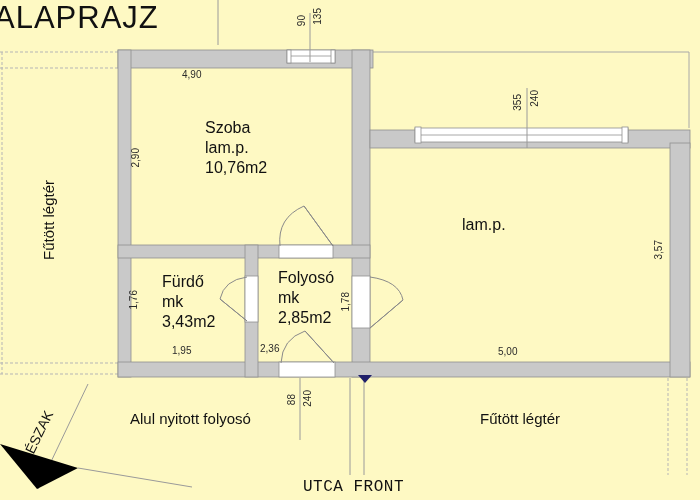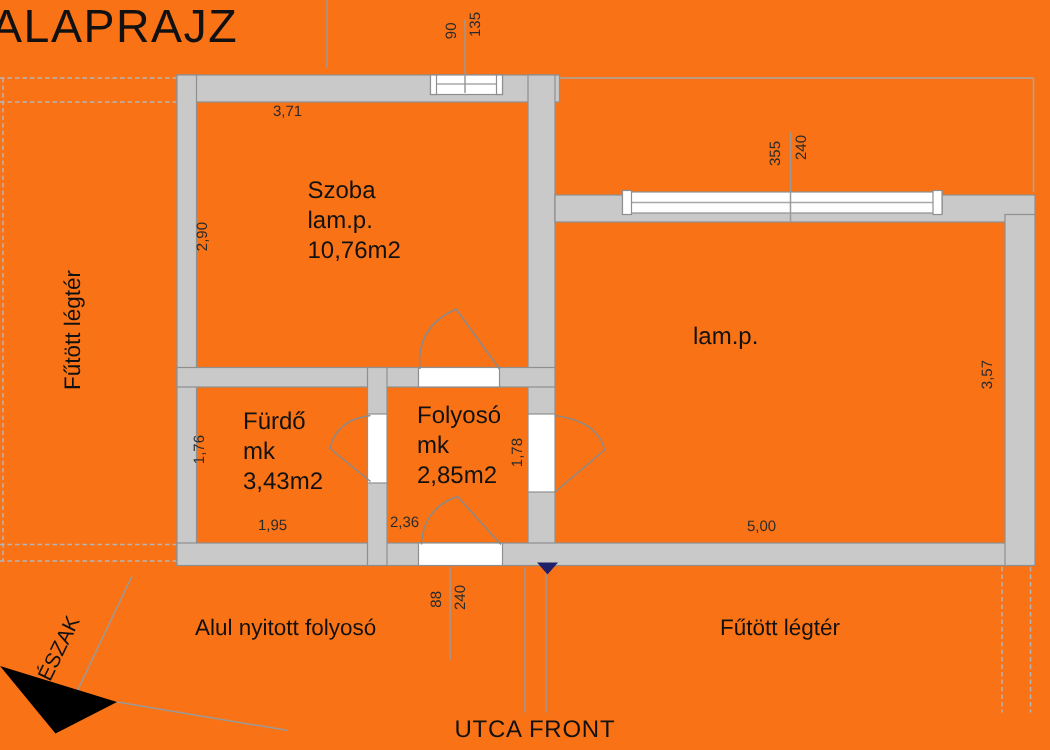--- a/index.html
+++ b/index.html
@@ -1,18 +1,18 @@
 <!DOCTYPE html>
 <html><head>
 <meta charset="utf-8">
 <style>
   html,body{margin:0;padding:0;background:#ffffff;}
   #canvas{
     position:relative;width:700px;height:500px;overflow:hidden;
-    background:#f97316;font-family:"Liberation Sans","DejaVu Sans",sans-serif;
+    background:#fef9c3;font-family:"Liberation Sans","DejaVu Sans",sans-serif;
     color:#111;
   }
   svg{position:absolute;left:0;top:0;}
   .txt{position:absolute;white-space:nowrap;color:#111;}
   .title{font-size:31px;font-weight:500;letter-spacing:1px;}
   .room{line-height:20px;font-size:16px;}
   .room span{display:block;}
   .terasz{font-size:19px;line-height:25px;}
   .dim{font-size:10px;color:#2b2b2b;}
   .vert{writing-mode:vertical-rl;transform:rotate(180deg);}
@@ -125,24 +125,24 @@
 
   <div class="txt room" style="left:278px;top:268px;">
     <span>Folyosó</span>
     <span>mk</span>
     <span>2,85m2</span>
   </div>
 
   <div class="txt zone vert" style="left:40px;top:160px;height:100px;">Fűtött légtér</div>
   <div class="txt zone" style="left:130px;top:410px;">Alul nyitott folyosó</div>
   <div class="txt zone" style="left:480px;top:410px;">Fűtött légtér</div>
-  <div class="txt street" style="left:303px;top:478px;">UTCA FRONT</div>
+  <div class="txt street" style="left:303px;top:478px;font-family:Liberation Mono, monospace;">UTCA FRONT</div>
   <div class="txt eszak" style="left:16px;top:424px;">ÉSZAK</div>
 
-  <div class="txt dim" style="left:182px;top:69px;">3,71</div>
+  <div class="txt dim" style="left:182px;top:69px;">4,90</div>
   <div class="txt dim vert" style="left:130px;top:148px;">2,90</div>
   <div class="txt dim vert" style="left:128px;top:290px;">1,76</div>
   <div class="txt dim" style="left:172px;top:345px;">1,95</div>
   <div class="txt dim" style="left:260px;top:343px;">2,36</div>
   <div class="txt dim vert" style="left:340px;top:292px;">1,78</div>
   <div class="txt dim" style="left:498px;top:346px;">5,00</div>
   <div class="txt dim vert" style="left:653px;top:240px;">3,57</div>
 
   <div class="txt dim vert" style="left:296px;top:15px;">90</div>
   <div class="txt dim vert" style="left:312px;top:8px;">135</div>

